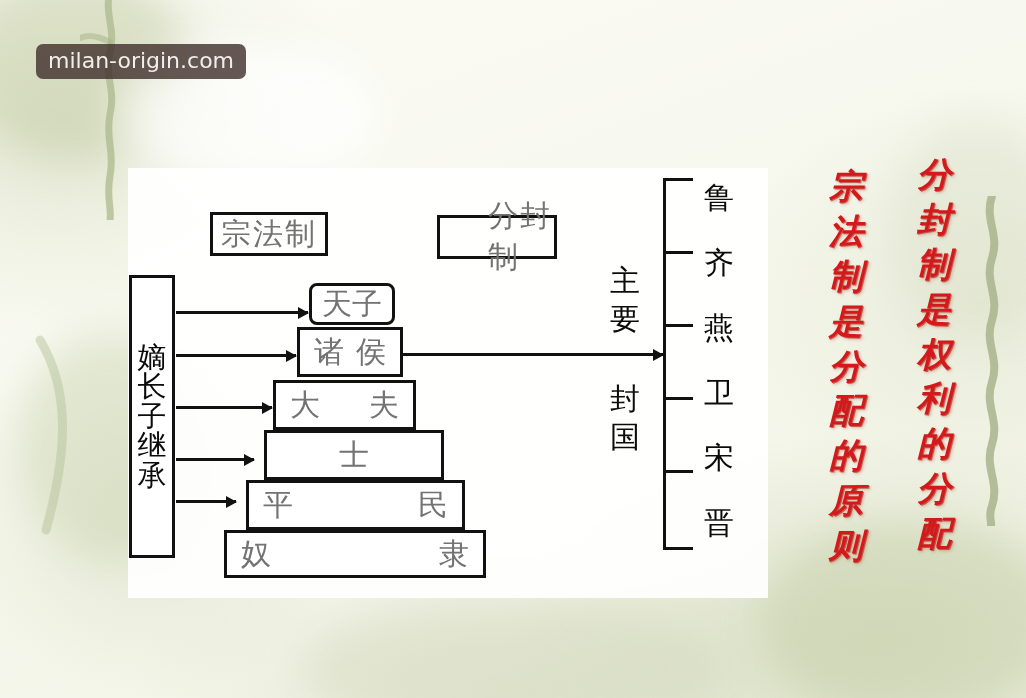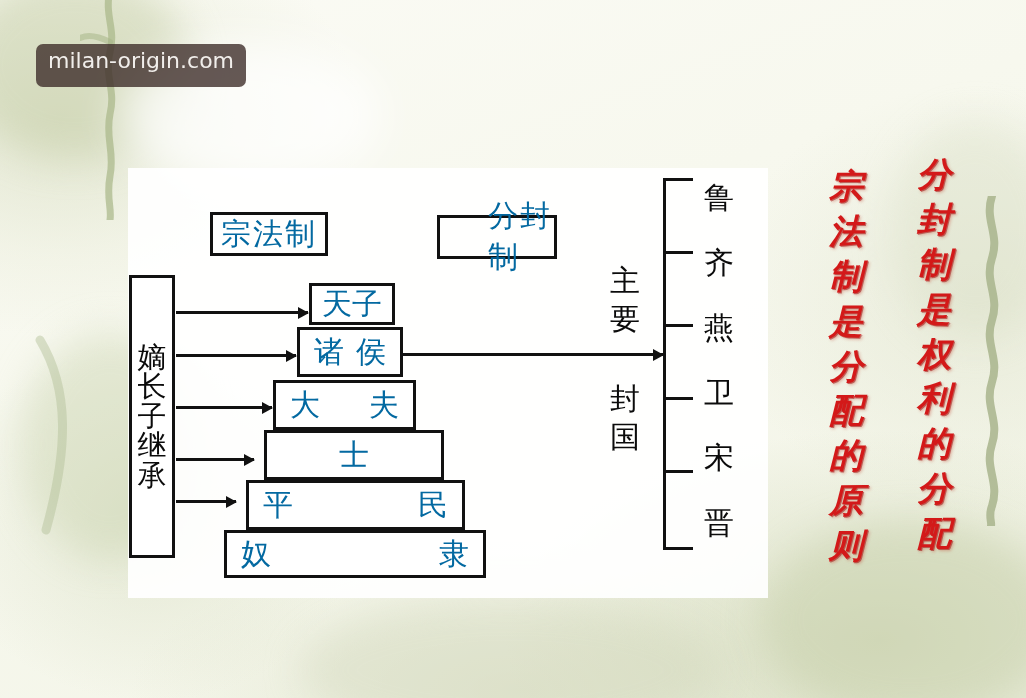--- a/index.html
+++ b/index.html
@@ -50,33 +50,33 @@
     white-space:nowrap;
     text-shadow:1px 1px 0 rgba(90,95,160,.45), 2px 2px 3px rgba(120,125,180,.35);
     font-family:"DejaVu Sans","Liberation Sans",sans-serif;
   }
 
   
   .watermark{
     position:absolute;left:36px;top:44px;
     background:rgba(62,46,42,.80);
     border-radius:7px;
-    padding:5px 12px 15px 12px;
+    padding:5px 12px 7px 12px;
     color:#f1eeeb;font-size:22px;line-height:1.05;
     font-family:"DejaVu Sans","Liberation Sans",sans-serif;
   }
 
   
   .dbox{
     position:absolute;
     border:3px solid #111;
     background:transparent;
     box-sizing:border-box;
     display:flex;align-items:center;justify-content:center;
-    color:#0369a1;
+    color:#737373;
     font-family:"DejaVu Sans","Liberation Sans",sans-serif;
   }
   .hdrbox{font-size:30px;letter-spacing:2px;font-weight:500;}
   .tierbox{font-size:30px;font-weight:500;background:#fff;}
   .tier-spread{justify-content:space-between;padding:0 14px;}
 
   .vbox{
     position:absolute;border:3px solid #111;box-sizing:border-box;
     background:#fff;
     display:flex;flex-direction:column;align-items:center;justify-content:center;
@@ -174,21 +174,21 @@
     <span>继</span>
     <span>承</span>
   </div>
 
   <div class="arrow" style="left:176px;top:311px;width:132px;"></div>
   <div class="arrow" style="left:176px;top:354px;width:120px;"></div>
   <div class="arrow" style="left:176px;top:406px;width:96px;"></div>
   <div class="arrow" style="left:176px;top:458px;width:78px;"></div>
   <div class="arrow" style="left:176px;top:500px;width:60px;"></div>
 
-  <div class="dbox tierbox" style="left:309px;top:283px;width:86px;height:42px;">
+  <div class="dbox tierbox" style="left:309px;top:283px;width:86px;height:42px;border-radius:8px;">
     <span>天子</span>
   </div>
 
   <div class="dbox tierbox tier-spread" style="left:297px;top:327px;width:106px;height:50px;">
     <span>诸</span>
     <span>侯</span>
   </div>
 
   <div class="dbox tierbox tier-spread" style="left:273px;top:380px;width:143px;height:50px;">
     <span>大</span>

